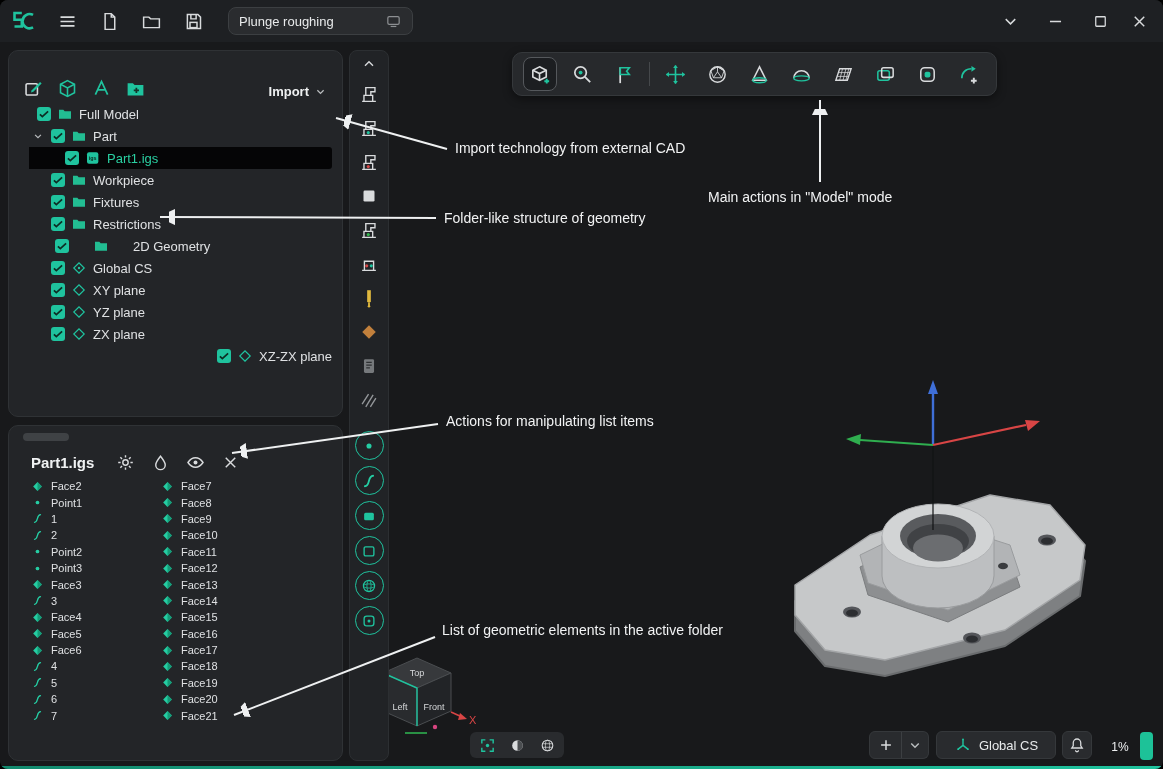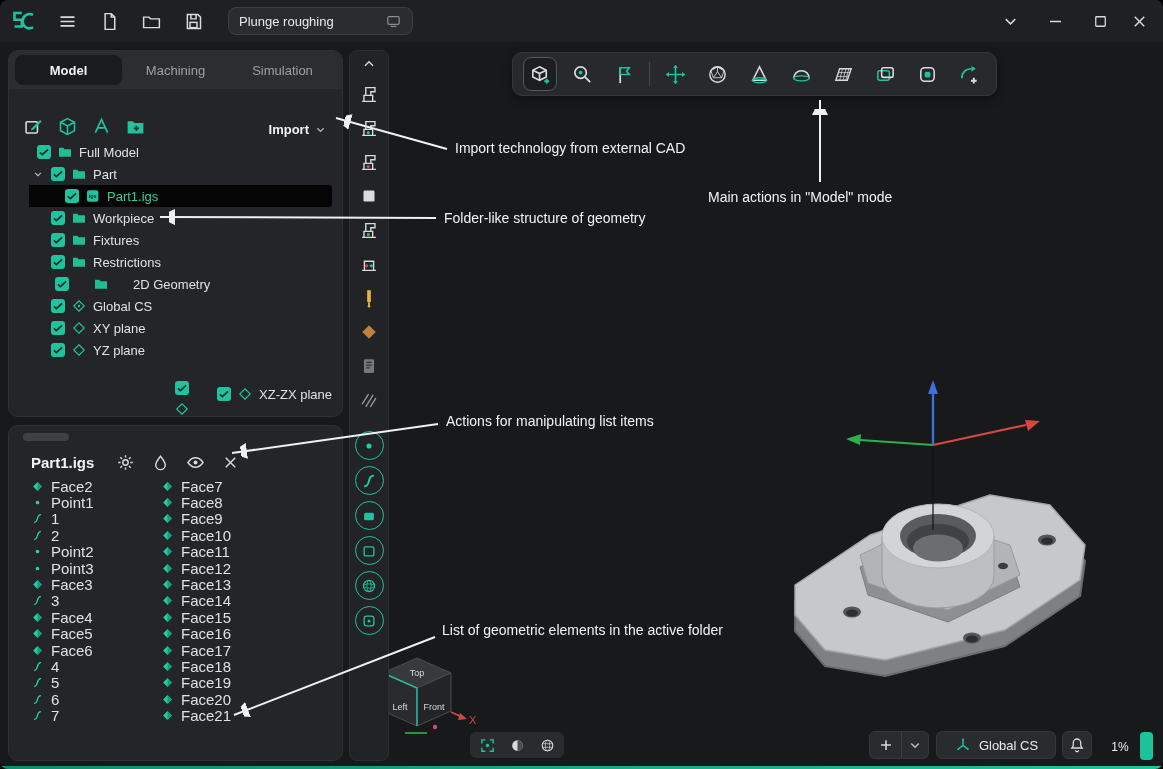--- a/index.html
+++ b/index.html
@@ -49,21 +49,21 @@
   .elements-panel{position:absolute;left:8px;top:425px;width:335px;height:336px;background:#232528;
     border:1px solid #2f3235;border-radius:10px;z-index:10}
   .drag-handle{position:absolute;left:14px;top:7px;width:46px;height:8px;border-radius:4px;background:#3f4245}
   .ep-header{position:absolute;left:22px;top:22px;right:14px;height:28px;display:flex;align-items:center}
   .ep-title{font-size:15px;font-weight:bold;color:#f0f2f3;margin-right:22px}
   .ep-act{display:flex;margin-right:16px}
   .ep-act .icon{width:19px;height:19px}
   .elist{position:absolute;left:22px;top:52px;right:8px;bottom:6px;display:flex}
   .elist-col{width:130px}
   .elist-col:last-child{flex:1}
-  .elist-row{height:16.4px;display:flex;align-items:center;gap:7px;font-size:15px;color:#dfe1e3}
+  .elist-row{height:16.4px;display:flex;align-items:center;gap:7px;font-size:11px;color:#dfe1e3}
   .elist-row .icon{width:13px;height:13px}
 
   
   .side-strip{position:absolute;left:349px;top:50px;width:40px;height:711px;background:#212326;
     border:1px solid #2c2f32;border-radius:8px;display:flex;flex-direction:column;align-items:center;z-index:10}
   .scroll-btn{height:26px;display:flex;align-items:center}
   .scroll-btn .icon{width:16px;height:16px}
   .side-btn{width:34px;height:34px;display:flex;align-items:center;justify-content:center}
   .side-btn .icon{width:22px;height:22px}
   .create-group{margin-top:14px;display:flex;flex-direction:column;gap:6px}
@@ -182,25 +182,20 @@
     <button class="win-ctl" style="left:1117px">
         <span class="icon">
           <svg xmlns="http://www.w3.org/2000/svg" viewBox="0 0 24 24">
             <path d="M6 6l12 12M18 6L6 18" stroke="#d9dbdd" stroke-width="1.8"></path>
           </svg>
         </span>
       </button>
   </div>
 
   <div class="left-panel">
-    <div class="lp-tabs">
-      <div class="lp-tab active">Model</div>
-      <div class="lp-tab">Machining</div>
-      <div class="lp-tab">Simulation</div>
-    </div>
     <div class="lp-toolbar">
       <span style="display:flex;gap:13px">
           <button style="display: flex;">
             <span class="icon">
               <svg xmlns="http://www.w3.org/2000/svg" viewBox="0 0 24 24">
                 <rect x="3.5" y="6.5" width="13" height="13" rx="1.5" fill="none" stroke="#d9dbdd" stroke-width="1.8"></rect>
                 <path d="M10 14L19.5 4.5l1.8 1.8L11.8 15.8 9 16.6z" fill="#1fc39e"></path>
               </svg>
             </span>
           </button>
@@ -379,21 +374,21 @@
               <path d="M5 12.5l4.2 4L19 7.5" fill="none" stroke="#0c2d24" stroke-width="3"></path>
             </svg>
           </span>
           <span class="icon">
             <svg xmlns="http://www.w3.org/2000/svg" viewBox="0 0 24 24">
               <rect x="6.5" y="6.5" width="11" height="11" fill="none" stroke="#1fc39e" stroke-width="1.8" transform="rotate(45 12 12)"></rect>
             </svg>
           </span>
           <span class="tree-label">YZ plane</span>
         </div>
-        <div class="tree-row" style="padding-left: 22px; flex-direction: column;">
+        <div class="tree-row" style="padding-left: 22px;">
           <span class="expander"></span>
           <span class="checkbox">
             <svg xmlns="http://www.w3.org/2000/svg" viewBox="0 0 24 24">
               <path d="M5 12.5l4.2 4L19 7.5" fill="none" stroke="#0c2d24" stroke-width="3"></path>
             </svg>
           </span>
           <span class="icon">
             <svg xmlns="http://www.w3.org/2000/svg" viewBox="0 0 24 24">
               <rect x="6.5" y="6.5" width="11" height="11" fill="none" stroke="#1fc39e" stroke-width="1.8" transform="rotate(45 12 12)"></rect>
             </svg>

